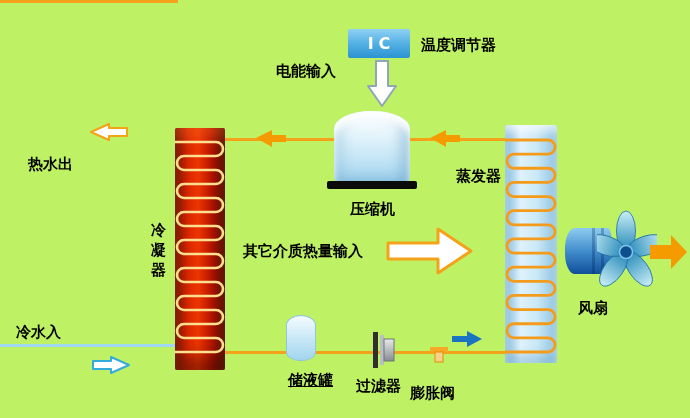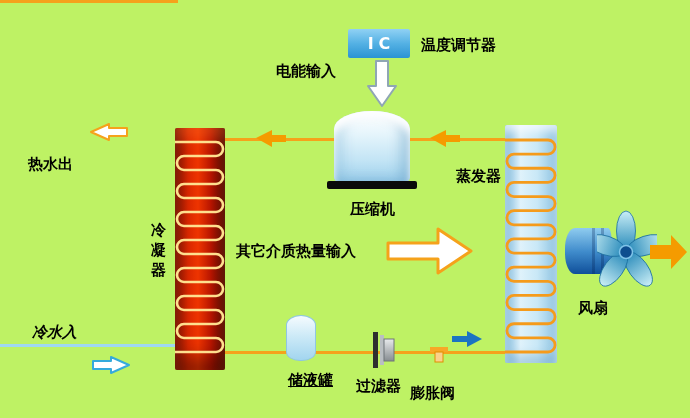--- a/index.html
+++ b/index.html
@@ -53,27 +53,27 @@
   #cold-arrow { left:92px;  top:356px; }
   #heat-arrow { left:386px; top:227px; }
   #liquid-arrow { left:452px; top:331px; }
   #air-arrow { left:650px; top:234px; }
   #filter-shape { left:366px; top:330px; z-index:3; }
   #valve-shape { left:426px; top:341px; z-index:3; }
   #fan-blades { left:597px; top:209px; z-index:4; }
 
   .lbl { position:absolute; z-index:5; font-weight:bold; font-size:15px; color:#000; white-space:nowrap; }
   #lbl-hot  { left:28px;  top:155px; }
-  #lbl-cold { left:32px;  top:323px;font-style:italic; }
+  #lbl-cold { left:16px;  top:323px; }
   #lbl-condenser { left:149px; top:220px; width:17px; white-space:normal; word-break:break-all; line-height:20px;text-align:right; }
   #lbl-evaporator { left:456px; top:167px; }
   #lbl-compressor { left:350px; top:200px; }
   #lbl-controller { left:421px; top:36px; }
   #lbl-power { left:276px; top:62px; }
-  #lbl-heat { left:236px; top:242px; }
+  #lbl-heat { left:243px; top:242px; }
   #lbl-tank { left:288px; top:371px;text-decoration:underline; }
   #lbl-filter { left:356px; top:377px; }
   #lbl-valve { left:410px; top:384px; }
   #lbl-fan { left:578px; top:299px; }
 </style>
 </head>
 <body>
 
 <div class="stage">
 

